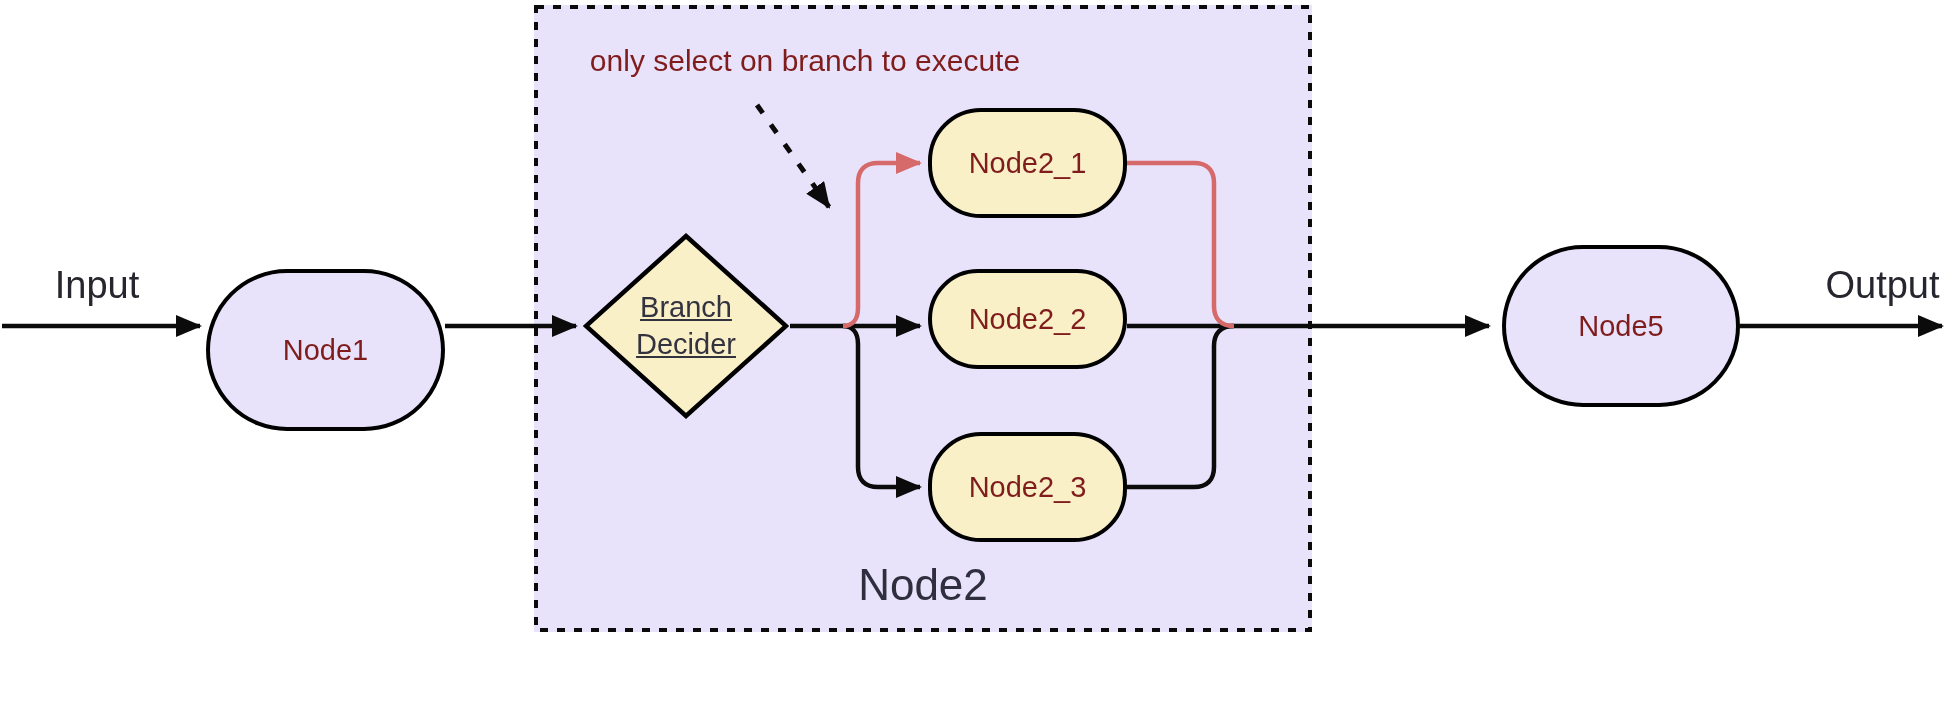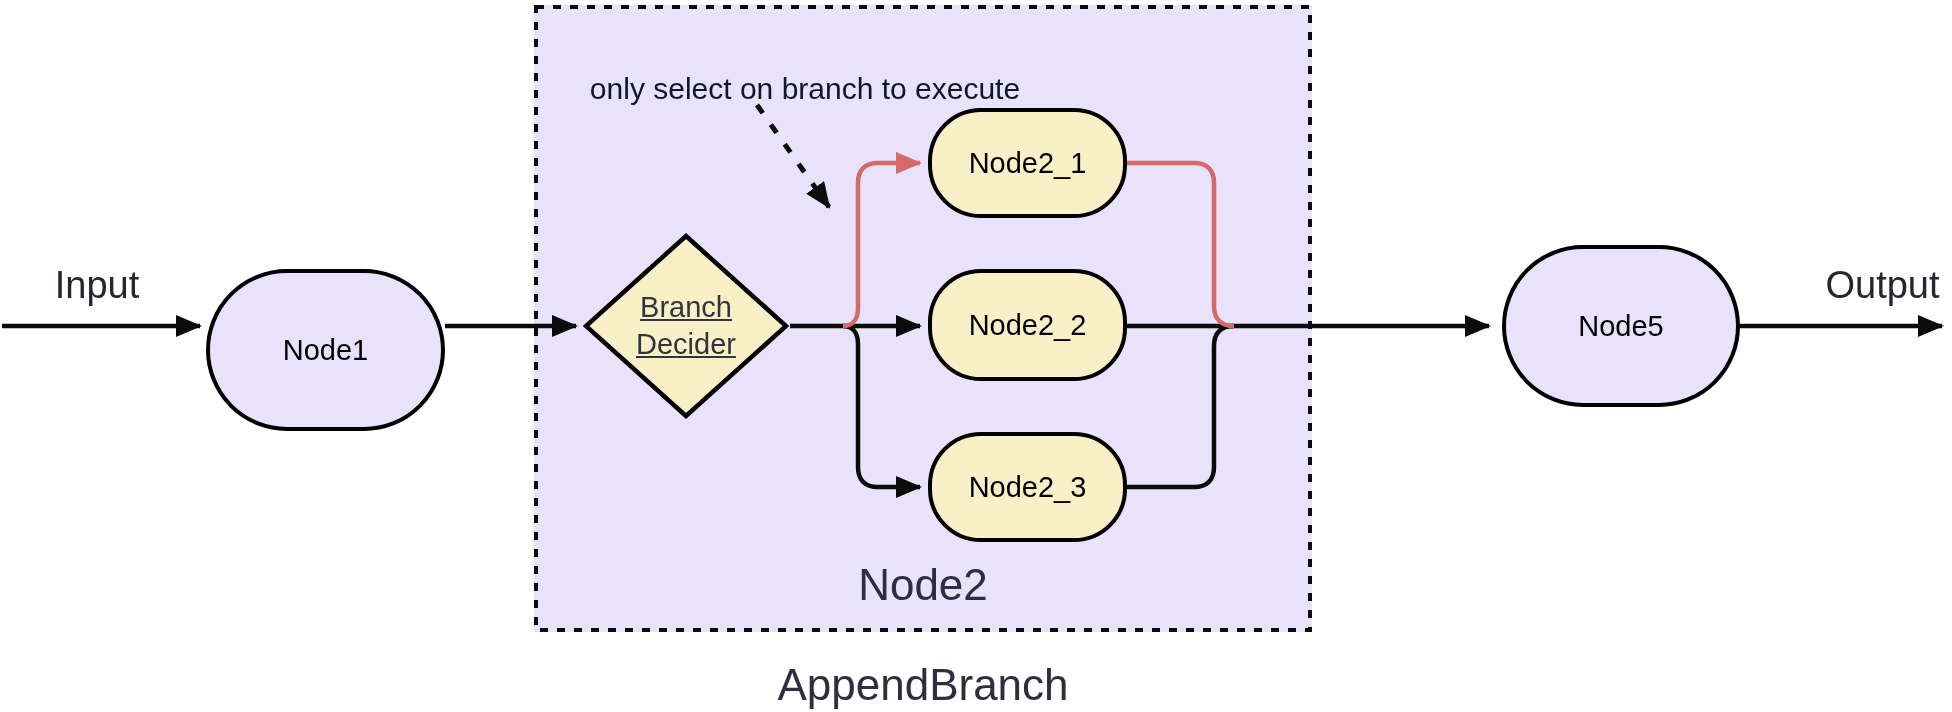--- a/index.html
+++ b/index.html
@@ -13,40 +13,40 @@
   .cluster-bg{
     position:absolute;left:534px;top:5px;width:778px;height:627px;
     background:#E8E2FA;
   }
   svg.edges{position:absolute;left:0;top:0;z-index:2;}
   .node{
     position:absolute;z-index:3;
     display:flex;align-items:center;justify-content:center;
     background:#E8E2FA;border:4px solid #000000;
     box-sizing:border-box;
-    color:#000000;font-size:29px;
+    color:#7f1d1d;font-size:29px;
   }
   .stadium-lg{border-radius:81px;}
   .stadium-sm{background:#FAF0C8;border-radius:53px;}
   .diamond{
     position:absolute;z-index:3;left:583px;top:233px;width:206px;height:186px;
   }
   .diamond svg{position:absolute;left:0;top:0;}
   .diamond .dlabel{
     position:absolute;left:33px;top:0;width:140px;height:186px;
     display:flex;align-items:center;justify-content:center;text-align:center;
     color:#33333F;font-size:29px;line-height:1.28;text-decoration:underline;
   }
   .label{
     position:absolute;z-index:4;color:#26262E;text-align:center;
   }
   .io-label{font-size:38px;top:264px;}
   .annotation{
     left:585px;top:44px;width:440px;
-    font-size:30px;color:#0f172a;margin-top:28px;
+    font-size:30px;color:#7f1d1d;
   }
   .cluster-label{
     left:534px;width:778px;font-size:44px;color:#2E2E3E;
   }
   .inner-cluster-label{top:560px;}
   .outer-cluster-label{top:660px;}
 </style>
 </head>
 <body>
 
@@ -87,30 +87,29 @@
   <div class="diamond">
     <svg width="206" height="186" viewBox="0 0 206 186">
       <polygon points="103,3 203,93 103,183 3,93" fill="#FAF0C8" stroke="#000000" stroke-width="4.5" stroke-linejoin="miter"></polygon>
     </svg>
     <div class="dlabel">Branch Decider</div>
   </div>
 
   <div class="node stadium-sm" style="left:928px;top:108px;width:199px;height:110px;">
     <span>Node2_1</span>
   </div>
-  <div class="node stadium-sm" style="left:928px;top:269px;width:199px;height:112px;align-items:center;">
+  <div class="node stadium-sm" style="left:928px;top:269px;width:199px;height:100px;align-items:center;">
     <span>Node2_2</span>
   </div>
   <div class="node stadium-sm" style="left:928px;top:432px;width:199px;height:110px;">
     <span>Node2_3</span>
   </div>
 
   <div class="node stadium-lg" style="left:1502px;top:245px;width:238px;height:162px;">
     <span>Node5</span>
   </div>
 
   <div class="label io-label" style="left:0;width:162px;margin-left:16px;">Input</div>
   <div class="label io-label" style="left:1795px;width:175px;">Output</div>
   <div class="label annotation">only select on branch to execute</div>
   <div class="label cluster-label inner-cluster-label">Node2</div>
-  <div class="label cluster-label outer-cluster-label">AppendBranch</div>
 
 </div>
 
 </body></html>

